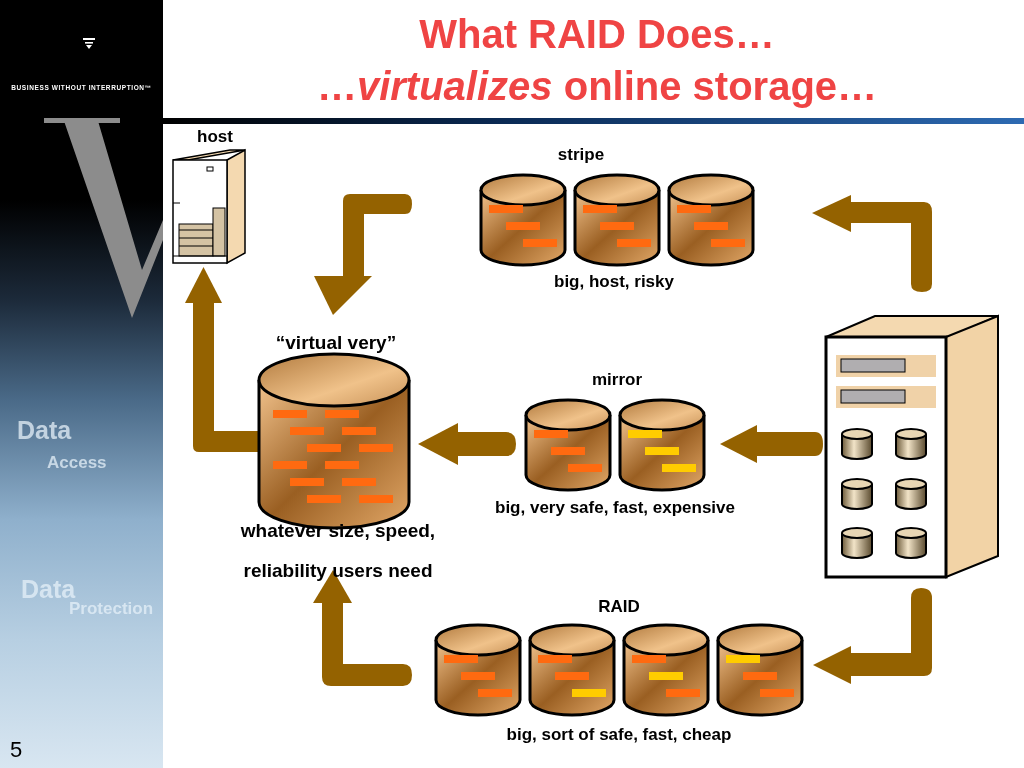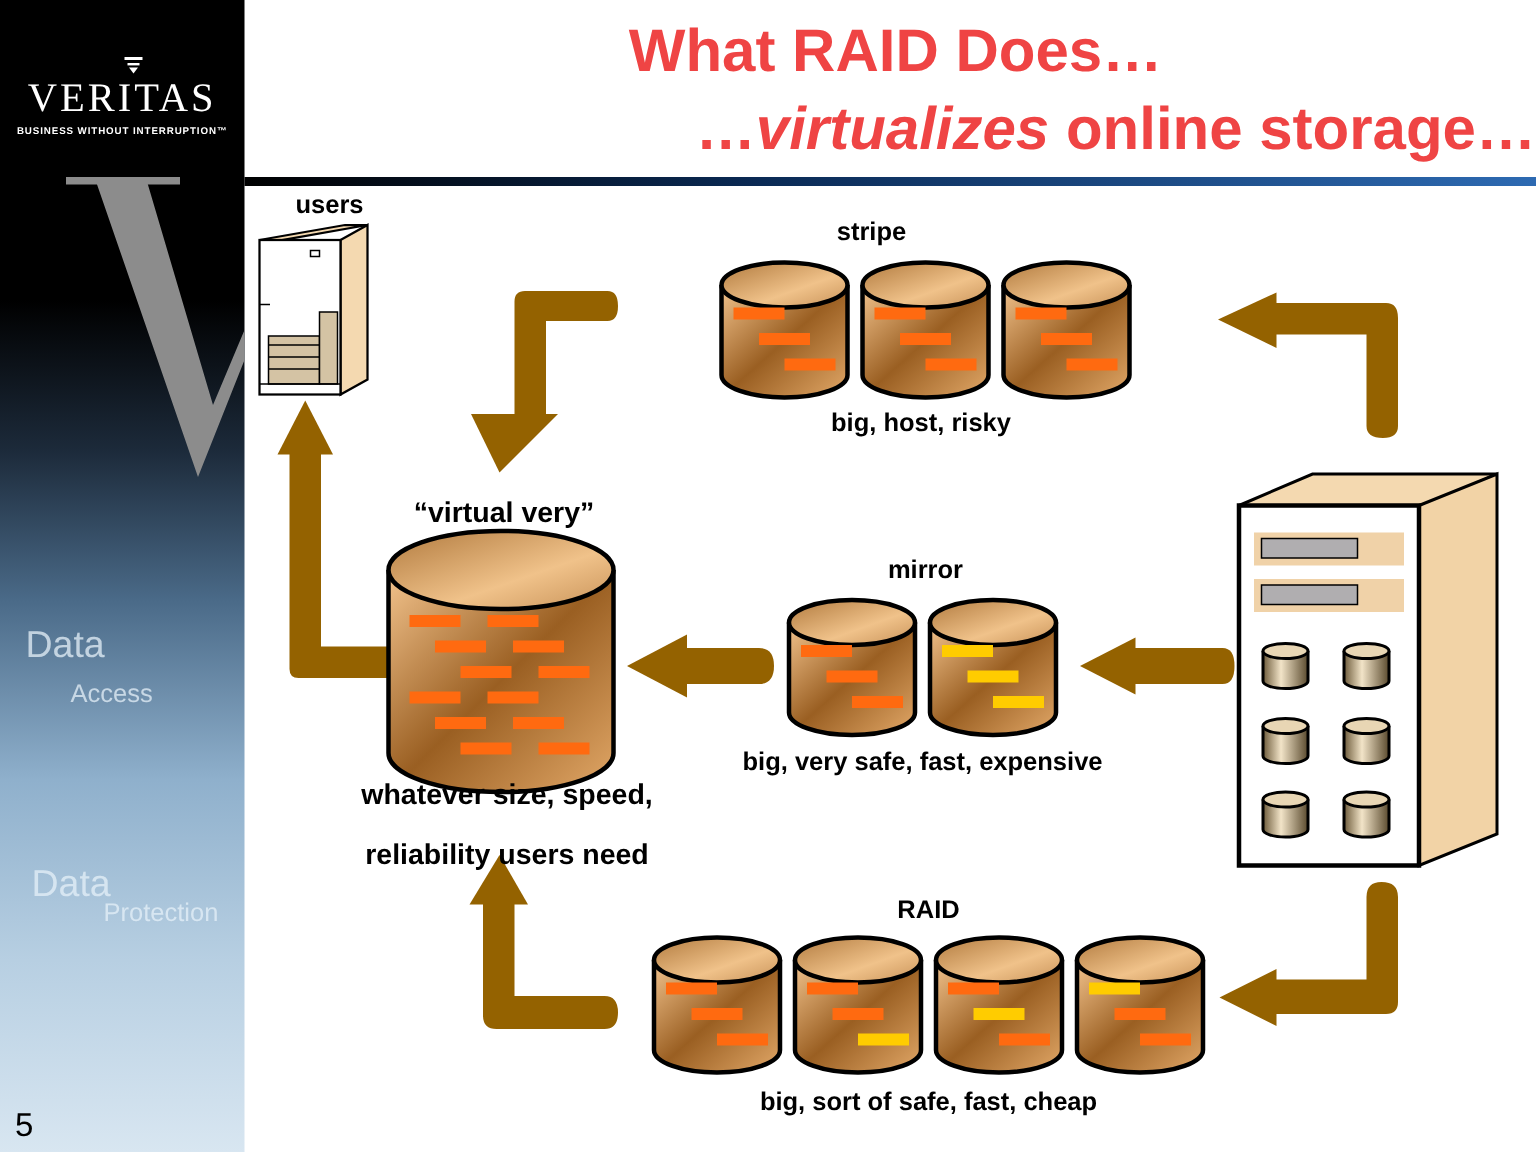--- a/index.html
+++ b/index.html
@@ -3,41 +3,40 @@
 <meta charset="utf-8">
 <style>
   html, body { margin:0; padding:0; }
   body { width:1024px; height:768px; position:relative; overflow:hidden; background:#ffffff; font-family:"Liberation Sans", sans-serif; }
   #sidebar { position:absolute; left:0; top:0; width:163px; height:768px;
     background: linear-gradient(to bottom, #000000 0px, #000000 200px, #1c2a3a 300px, #4a6a88 400px, #8fb0cc 520px, #b7cfe2 640px, #d8e6f1 768px); overflow:hidden; }
   #logo-v-mark { position:absolute; left:82px; top:38px; width:14px; height:12px; }
   #logo-text { position:absolute; left:0; top:50px; width:163px; text-align:center; color:#fff; font-family:"Liberation Serif", serif; font-size:27px; letter-spacing:2px; }
   #logo-tag { position:absolute; left:0; top:84px; width:163px; text-align:center; color:#fff; font-size:6.5px; font-weight:bold; letter-spacing:0.6px; }
   #big-v { position:absolute; left:0; top:110px; }
-  .side-word { position:absolute; color:rgba(230,240,248,0.75); font-weight:normal; }
+  .side-word { position:absolute; color:rgba(230,240,248,0.75); font-weight:bold; }
   #slide-num { position:absolute; left:10px; top:737px; font-size:22px; color:#000; }
   #title1, #title2 { position:absolute; left:170px; width:854px; text-align:center; color:#ef4444; font-weight:bold; font-size:40px; }
   #title1 { top:12px; }
-  #title2 { top:64px;text-align:right; }
+  #title2 { top:64px; }
   #title2 i { font-style:italic; }
   #title-bar { position:absolute; left:163px; top:118px; width:861px; height:6px; background:linear-gradient(to right, #000 0%, #0a2a55 40%, #2d6ab2 100%); }
   .lbl { position:absolute; font-weight:bold; color:#000; font-size:17px; white-space:nowrap; }
   .lbl-c { transform:translateX(-50%); text-align:center; }
   svg.full { position:absolute; left:0; top:0; width:1024px; height:768px; }
 </style>
 </head>
 <body>
 
 <div id="sidebar">
   <svg id="logo-v-mark" viewBox="0 0 14 12">
     <rect x="1" y="0" width="12" height="2" fill="#fff"></rect>
     <rect x="3" y="4" width="8" height="1.6" fill="#fff"></rect>
     <polygon points="4,7 10,7 7,11" fill="#fff"></polygon>
   </svg>
-  <div id="logo-text">VERITAS</div>
   <div id="logo-tag">BUSINESS WITHOUT INTERRUPTION™</div>
   <svg id="big-v" width="163" height="220" viewBox="0 0 163 220">
     <rect x="44" y="8" width="76" height="5" fill="#8c8c8c"></rect>
     <polygon points="64,11 98,11 142,160 163,110 163,130 132,208" fill="#8c8c8c"></polygon>
   </svg>
   <div class="side-word" style="left:17px;top:416px;font-size:25px;">Data</div>
   <div class="side-word" style="left:47px;top:442px;font-size:17px;margin-top:11px;">Access</div>
   <div class="side-word" style="left:21px;top:575px;font-size:25px;">Data</div>
   <div class="side-word" style="left:47px;top:599px;font-size:17px;margin-left:22px;">Protection</div>
   <div id="slide-num">5</div>
@@ -216,21 +215,21 @@
         <rect x="273" y="461" width="34" height="8" fill="#ff6a10"></rect>
         <rect x="325" y="461" width="34" height="8" fill="#ff6a10"></rect>
         <rect x="290" y="478" width="34" height="8" fill="#ff6a10"></rect>
         <rect x="342" y="478" width="34" height="8" fill="#ff6a10"></rect>
         <rect x="307" y="495" width="34" height="8" fill="#ff6a10"></rect>
         <rect x="359" y="495" width="34" height="8" fill="#ff6a10"></rect>
       </g>
     </g>
 </svg>
 
-<div class="lbl" style="left:197px;top:127px;">users</div>
+<div class="lbl" style="left:197px;top:127px;">host</div>
 <div class="lbl lbl-c" style="left:581px;top:145px;">stripe</div>
 <div class="lbl lbl-c" style="left:614px;top:272px;">big, host, risky</div>
 <div class="lbl lbl-c" style="left:336px;top:332px;font-size:19px;">“virtual very”</div>
 <div class="lbl lbl-c" style="left:617px;top:370px;">mirror</div>
 <div class="lbl lbl-c" style="left:615px;top:498px;">big, very safe, fast, expensive</div>
 <div class="lbl lbl-c" style="left:338px;top:520px;font-size:19px;">whatever size, speed,</div>
 <div class="lbl lbl-c" style="left:338px;top:560px;font-size:19px;">reliability users need</div>
 <div class="lbl lbl-c" style="left:619px;top:597px;">RAID</div>
 <div class="lbl lbl-c" style="left:619px;top:725px;">big, sort of safe, fast, cheap</div>
 

